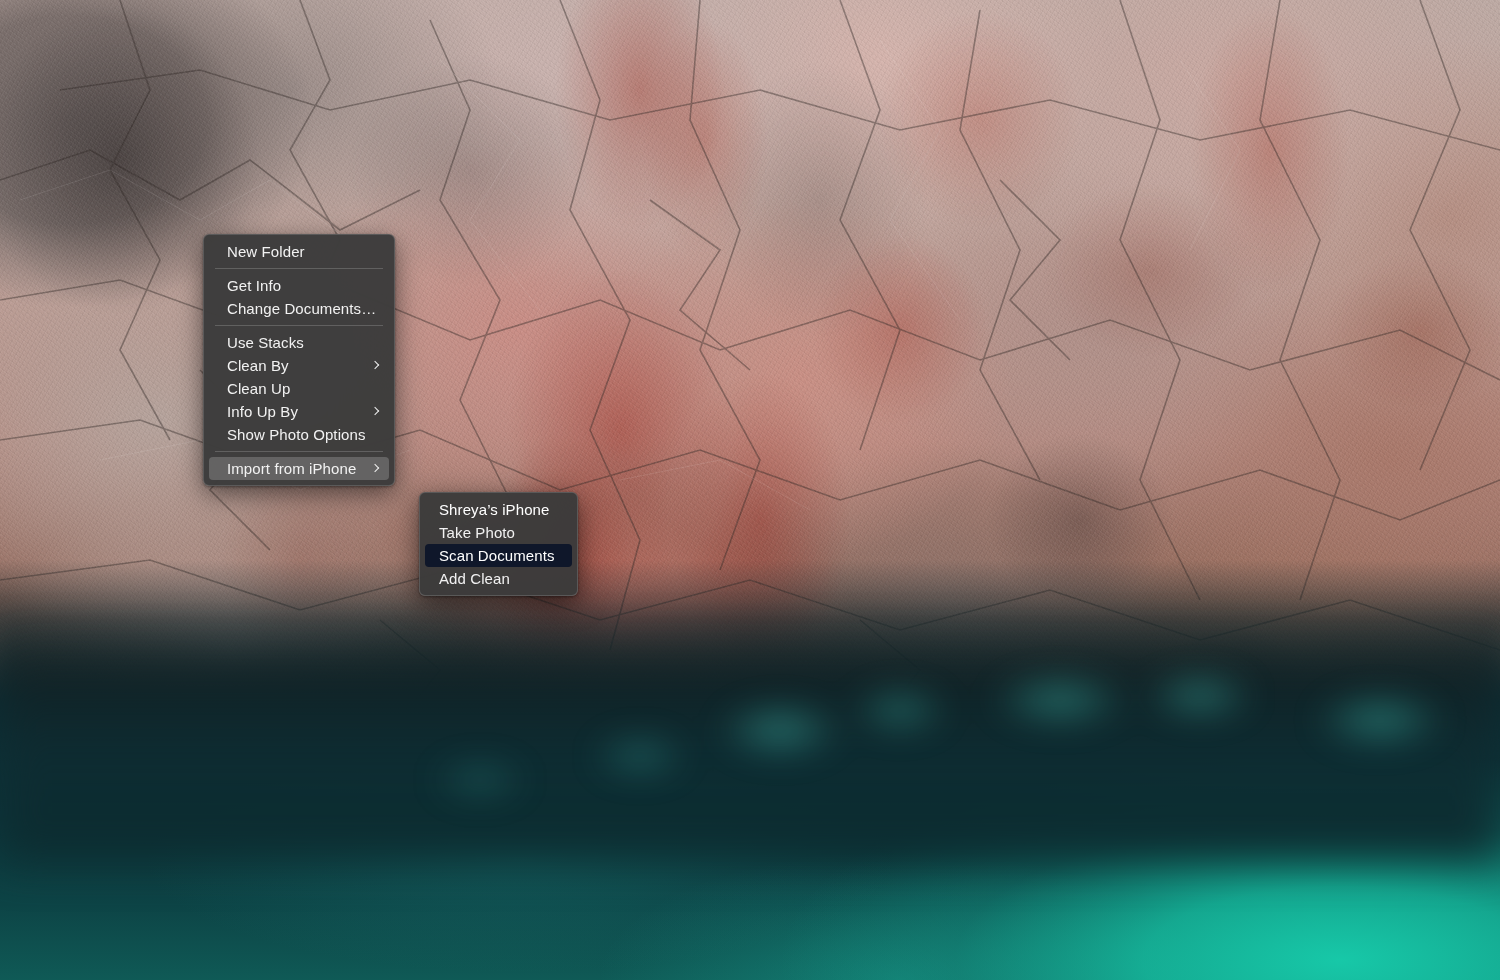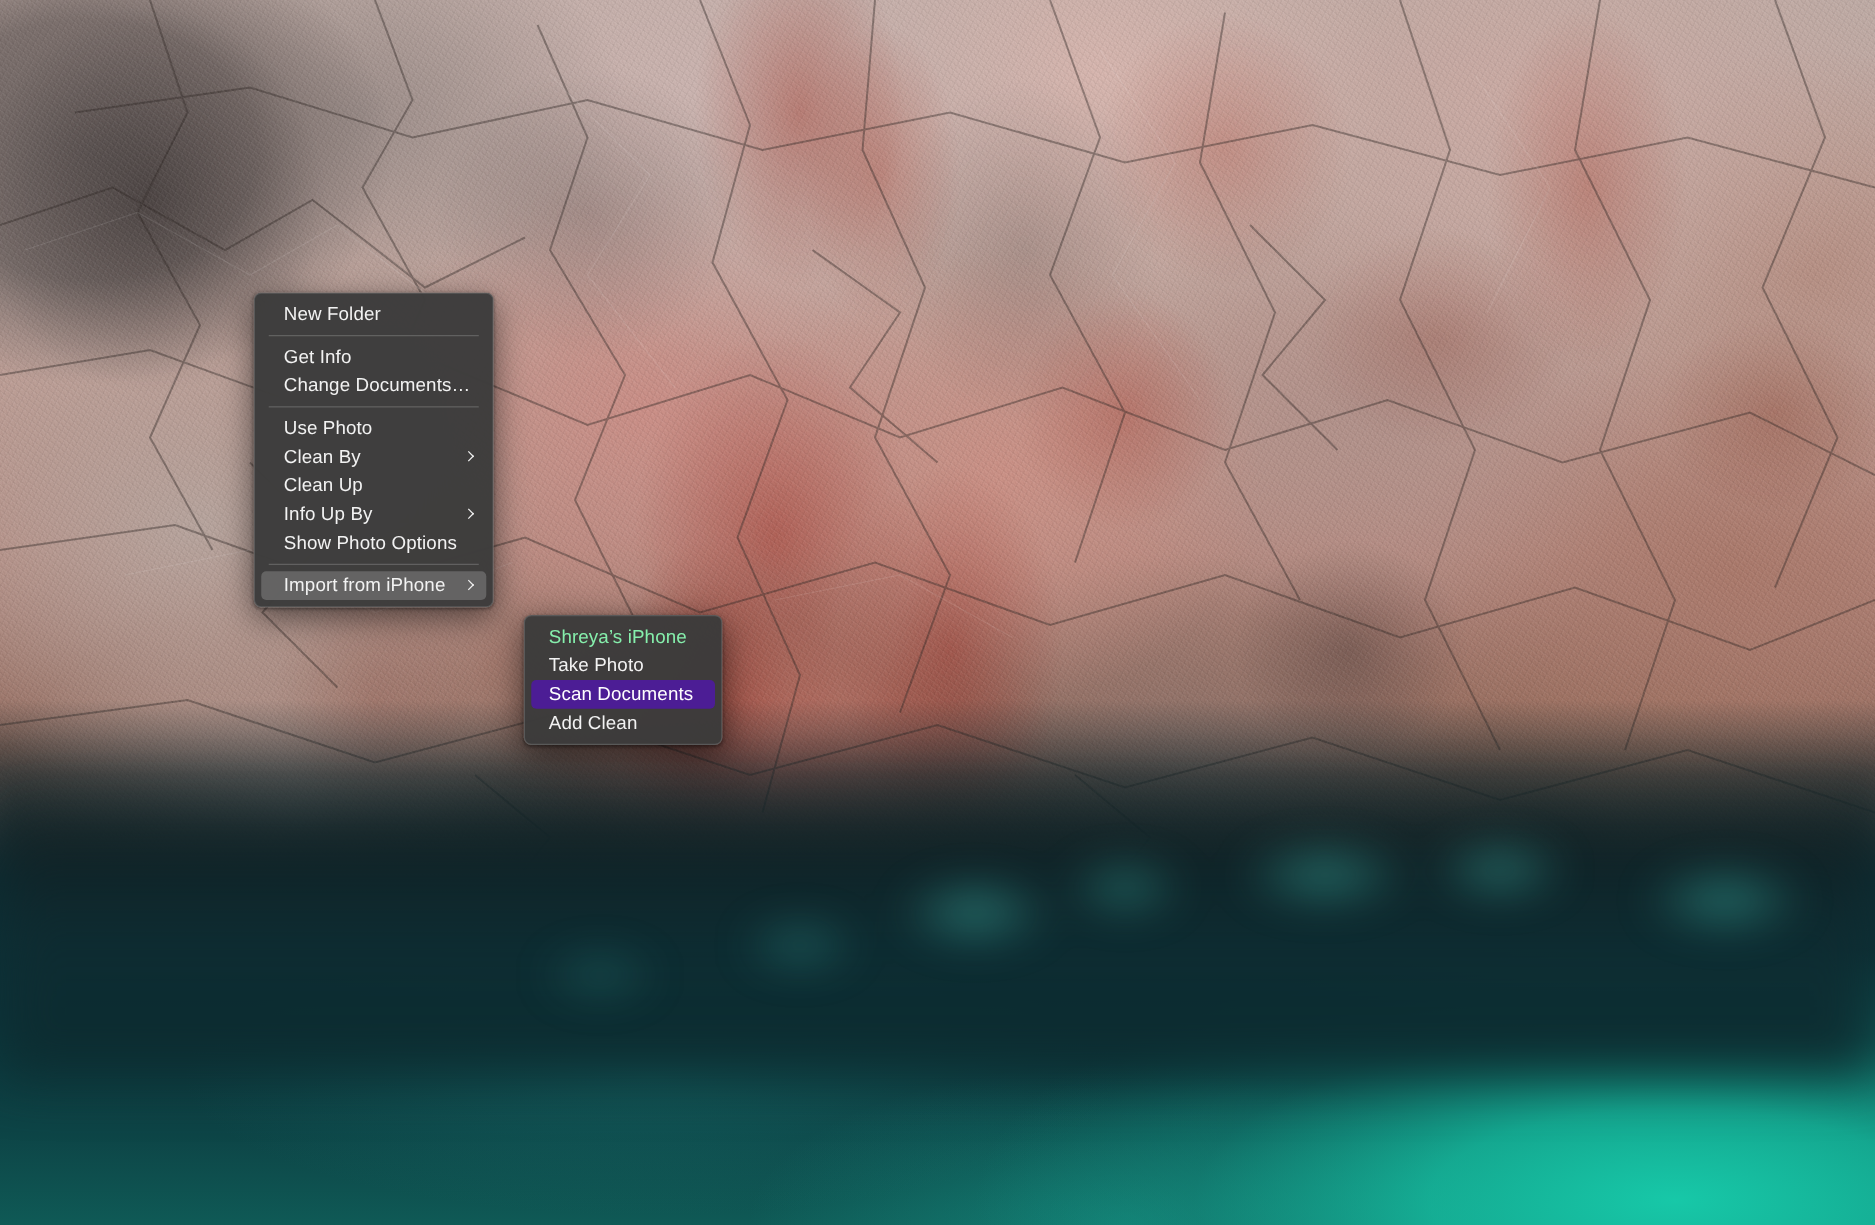--- a/index.html
+++ b/index.html
@@ -203,25 +203,25 @@
   #main-menu .menu-item { height: 23px; line-height: 23px; }
   #submenu  .menu-item { height: 23px; line-height: 23px; padding-left: 14px; }
 
   .menu-item .label { flex: 1 1 auto; }
 
   .menu-item.highlighted {
     background: rgba(122,122,122,0.62);
     justify-content: center;
   }
   .menu-item.selected {
-    background: #4c1d95;
+    background: #0f172a;
     color: #ffffff;
   }
   .menu-item.disabled {
-    color: #86efac;
+    color: #ffffff;
   }
 
   .chevron {
     flex: 0 0 auto;
     margin-left: 10px;
     width: 9px;
     height: 13px;
     display: inline-block;
     position: relative;
   }
@@ -302,21 +302,21 @@
 
     <div class="menu-item">
       <span class="label">Get Info</span>
     </div>
     <div class="menu-item">
       <span class="label">Change Documents…</span>
     </div>
     <div class="separator"></div>
 
     <div class="menu-item">
-      <span class="label">Use Photo</span>
+      <span class="label">Use Stacks</span>
     </div>
     <div class="menu-item">
       <span class="label">Clean By</span>
       <span class="chevron"></span>
     </div>
     <div class="menu-item">
       <span class="label">Clean Up</span>
     </div>
     <div class="menu-item">
       <span class="label">Info Up By</span>

